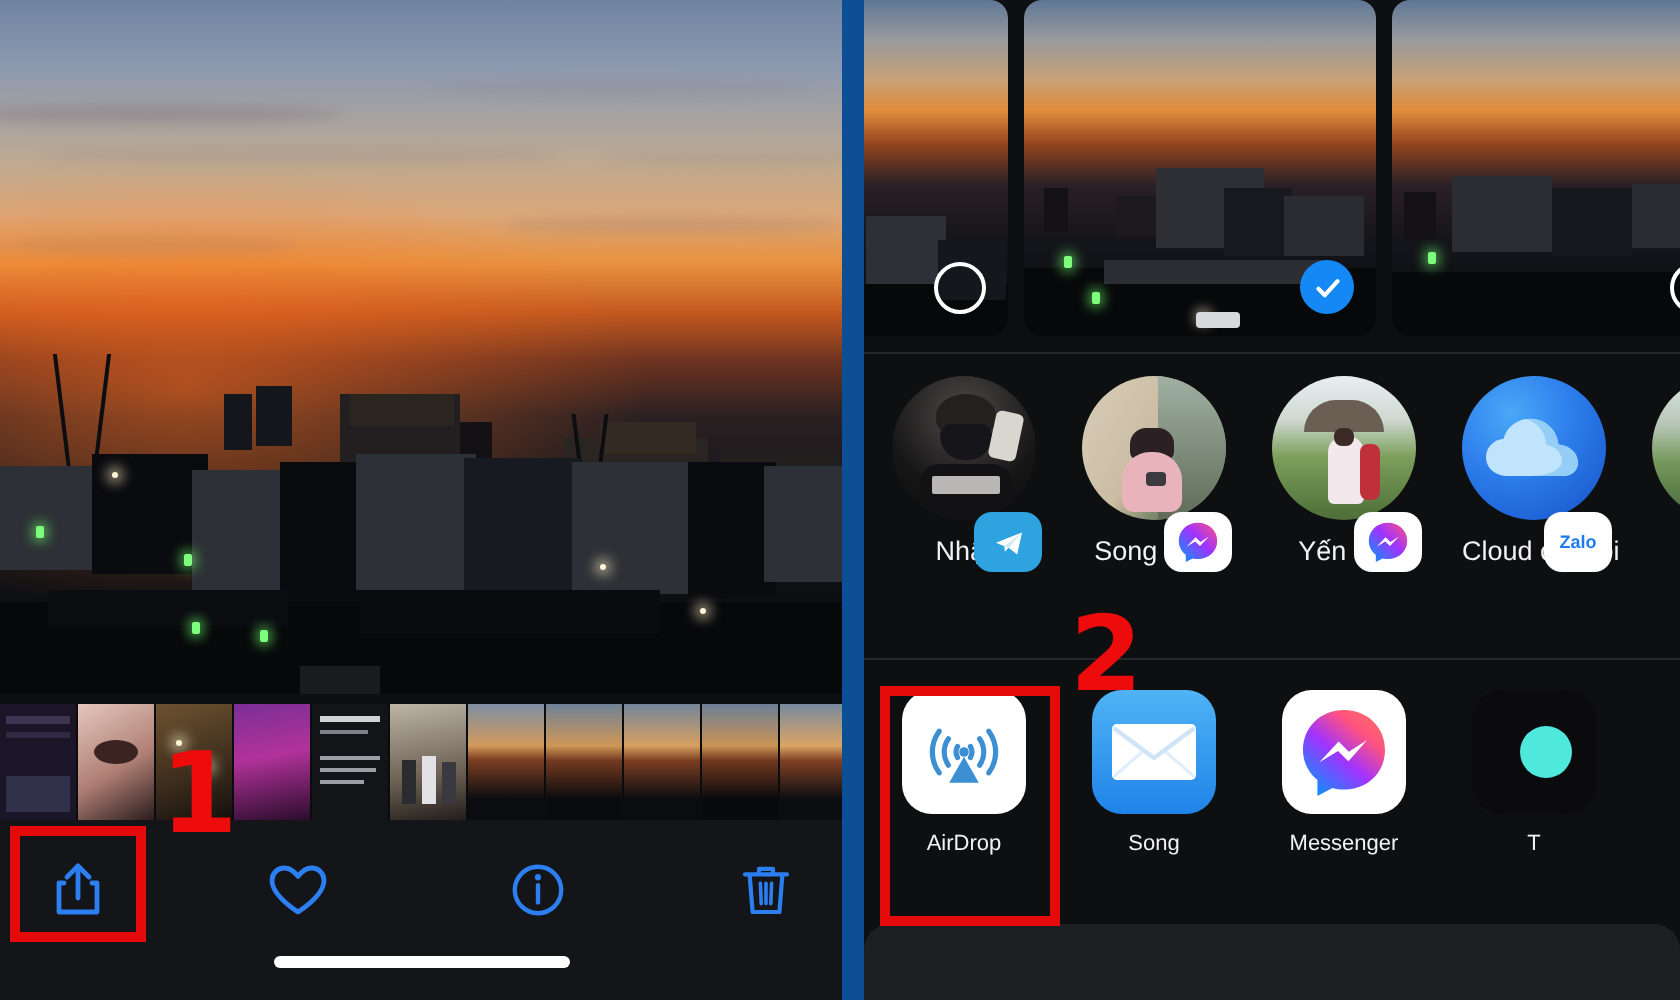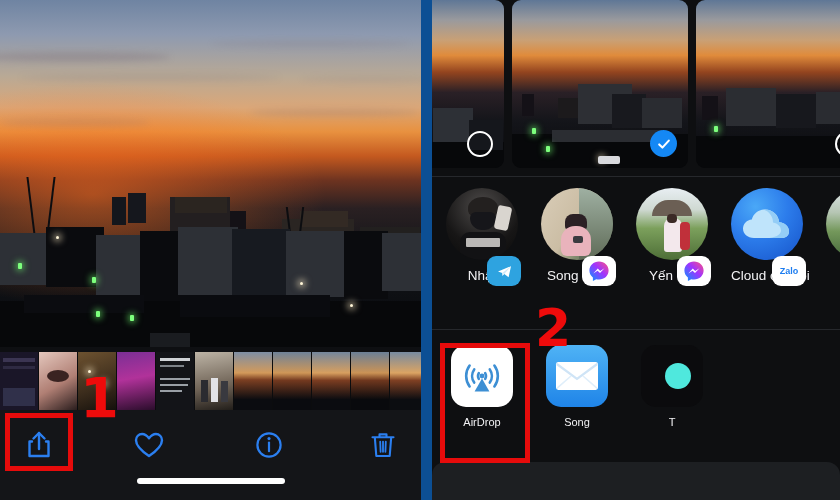--- a/index.html
+++ b/index.html
@@ -459,20 +459,38 @@
         <div class="app-icon" style="background:linear-gradient(180deg,#4fb3f5,#1f84e8);">
           <svg width="46" height="34" viewBox="0 0 46 34">
             <rect x="2" y="3" width="42" height="28" rx="2.4" fill="#fff"></rect>
             <path d="M2.8 5 L23 20 L43.2 5" fill="none" stroke="#cfe4f6" stroke-width="2.2"></path>
             <path d="M2.8 29.4 L17 17 M43.2 29.4 L29 17" fill="none" stroke="#dfeefa" stroke-width="1.6"></path>
           </svg>
         </div>
         <div class="app-label">Song</div>
       </div>
 
+      <div class="app">
+        <div class="app-icon" style="background:#fff;">
+          <svg width="50" height="50" viewBox="0 0 50 50">
+            <defs>
+              <linearGradient id="msgbig" x1="0.1" y1="1" x2="0.9" y2="0">
+                <stop offset="0%" stop-color="#0099ff"></stop>
+                <stop offset="45%" stop-color="#a033ff"></stop>
+                <stop offset="75%" stop-color="#ff5280"></stop>
+                <stop offset="100%" stop-color="#ff7061"></stop>
+              </linearGradient>
+            </defs>
+            <path d="M25 4 C13.4 4 4.5 12.5 4.5 24 C4.5 30.1 7.3 35.5 11.7 39 L11.7 47 L19.2 43
+                     C21 43.5 23 43.8 25 43.8 C36.6 43.8 45.5 35.3 45.5 24 C45.5 12.5 36.6 4 25 4 Z" fill="url(#msgbig)"></path>
+            <path d="M12.6 30.2 L22.3 19.8 L27.4 24.9 L36.6 19 L27.2 29.6 L22 24.5 Z" fill="#fff"></path>
+          </svg>
+        </div>
+        <div class="app-label">Messenger</div>
+      </div>
 
       <div class="app">
         <div class="app-icon" style="background:#0b0b0d;">
           <div style="width:26px;height:26px;border-radius:50%;background:#4fe8dd;margin-left:12px;"></div>
         </div>
         <div class="app-label">T</div>
       </div>
     </div>
 
     <div class="bottom-sheet"></div>

